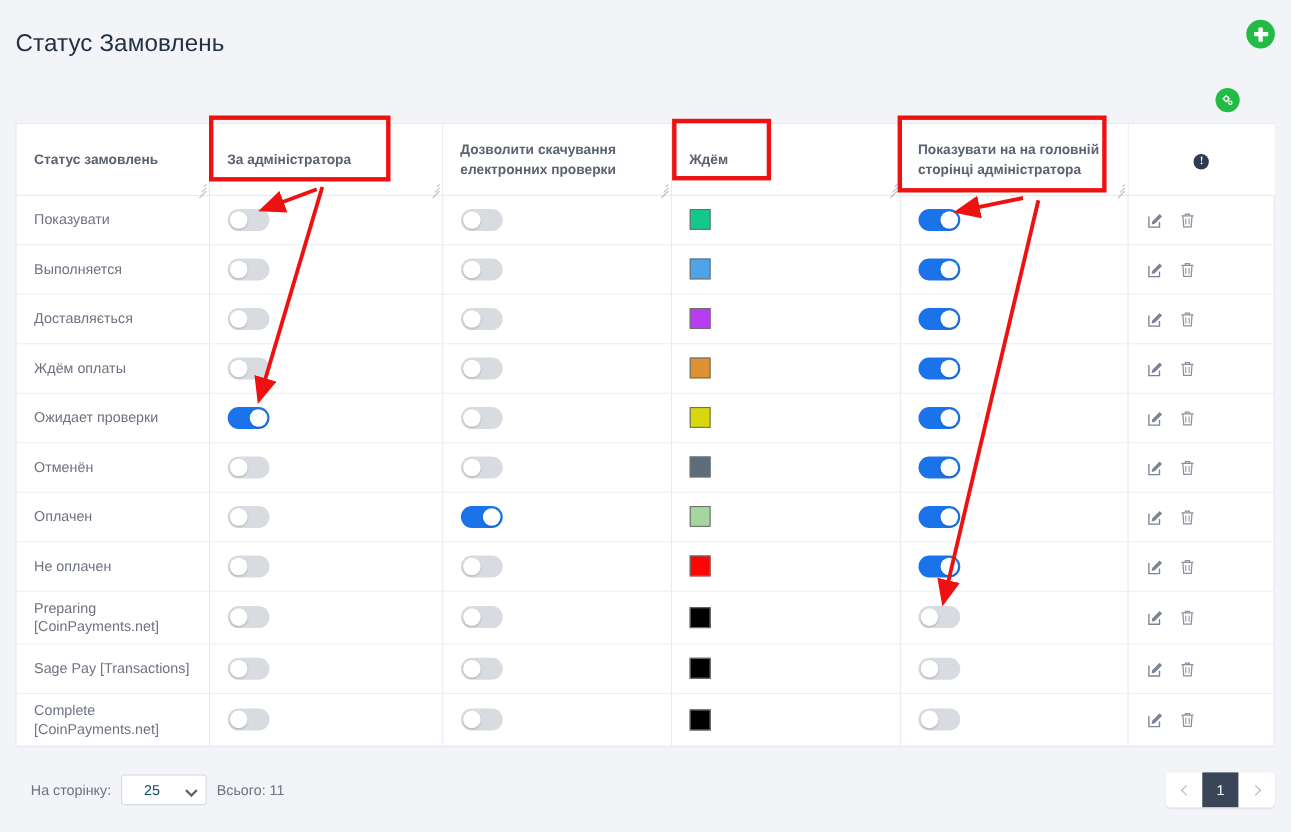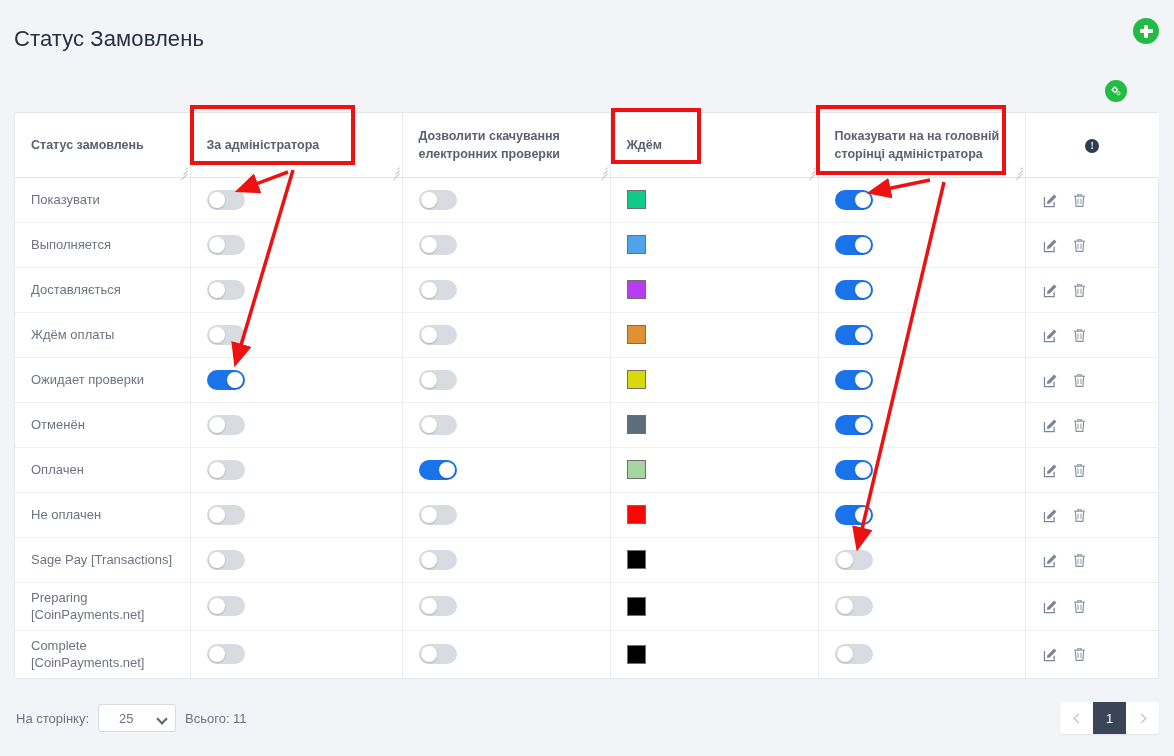--- a/index.html
+++ b/index.html
@@ -179,36 +179,36 @@
     font-weight: 700;
     line-height: 14px;
     text-align: center;
     font-family: "Liberation Serif", serif;
     cursor: pointer;
   }
 
   
   .footer {
     position: absolute;
-    left: 16px; right: 15px;
+    left: 28px; right: 15px;
     top: 704px;
     height: 32px;
   }
   .per-page {
     display: flex; align-items: center; gap: 9px;
     font-size: 13px; color: #6d7380;
   }
   .select-box {
     position: relative;
     width: 78px; height: 28px;
     background: #fff;
     border: 1px solid #d7dae0;
     border-radius: 3px;
     font-size: 13px;
-    color: #737373;
+    color: #0c4a6e;
     display: flex; align-items: center;
     padding-left: 20px;
     cursor: pointer;
   }
   .select-box .caret {
     position: absolute; right: 9px; top: 10px;
     width: 8px; height: 8px;
     border-right: 2px solid #5d616b;
     border-bottom: 2px solid #5d616b;
     transform: rotate(45deg);
@@ -461,37 +461,37 @@
                   <path d="M2.6 5.2 V15.4 H12.8 V10.4"></path>
                   <path d="M8.2 12.2 L15.3 5.0 L12.9 2.6 L5.8 9.8 L5.2 12.8 Z" fill="#7b8494" stroke="none"></path>
                 </svg></span><span class="act-icon"><svg viewBox="0 0 18 18" width="17" height="17" fill="none" stroke="#8a909c" stroke-width="1.2">
                   <path d="M3.2 4.4 H14.8"></path>
                   <path d="M7.0 4.2 V2.9 H11.0 V4.2"></path>
                   <path d="M4.6 4.6 L5.4 15.2 H12.6 L13.4 4.6"></path>
                   <path d="M7.4 7.0 V12.8 M10.6 7.0 V12.8" stroke-width="1"></path>
                 </svg></span></td>
           </tr>
           <tr>
+            <td class="c-name"><span>Preparing [CoinPayments.net]</span></td>
+            <td class="c-center"><div class="switch"><span class="knob"></span></div></td>
+            <td class="c-center"><div class="switch"><span class="knob"></span></div></td>
+            <td class="c-center"><span class="swatch" style="background:#000000"></span></td>
+            <td class="c-center"><div class="switch"><span class="knob"></span></div></td>
+            <td class="act-cell"><span class="act-icon"><svg viewBox="0 0 18 18" width="17" height="17" fill="none" stroke="#7b8494" stroke-width="1.3">
+                  <path d="M2.6 5.2 V15.4 H12.8 V10.4"></path>
+                  <path d="M8.2 12.2 L15.3 5.0 L12.9 2.6 L5.8 9.8 L5.2 12.8 Z" fill="#7b8494" stroke="none"></path>
+                </svg></span><span class="act-icon"><svg viewBox="0 0 18 18" width="17" height="17" fill="none" stroke="#8a909c" stroke-width="1.2">
+                  <path d="M3.2 4.4 H14.8"></path>
+                  <path d="M7.0 4.2 V2.9 H11.0 V4.2"></path>
+                  <path d="M4.6 4.6 L5.4 15.2 H12.6 L13.4 4.6"></path>
+                  <path d="M7.4 7.0 V12.8 M10.6 7.0 V12.8" stroke-width="1"></path>
+                </svg></span></td>
+          </tr>
+          <tr>
             <td class="c-name"><span>Sage Pay [Transactions]</span></td>
-            <td class="c-center"><div class="switch"><span class="knob"></span></div></td>
-            <td class="c-center"><div class="switch"><span class="knob"></span></div></td>
-            <td class="c-center"><span class="swatch" style="background:#000000"></span></td>
-            <td class="c-center"><div class="switch"><span class="knob"></span></div></td>
-            <td class="act-cell"><span class="act-icon"><svg viewBox="0 0 18 18" width="17" height="17" fill="none" stroke="#7b8494" stroke-width="1.3">
-                  <path d="M2.6 5.2 V15.4 H12.8 V10.4"></path>
-                  <path d="M8.2 12.2 L15.3 5.0 L12.9 2.6 L5.8 9.8 L5.2 12.8 Z" fill="#7b8494" stroke="none"></path>
-                </svg></span><span class="act-icon"><svg viewBox="0 0 18 18" width="17" height="17" fill="none" stroke="#8a909c" stroke-width="1.2">
-                  <path d="M3.2 4.4 H14.8"></path>
-                  <path d="M7.0 4.2 V2.9 H11.0 V4.2"></path>
-                  <path d="M4.6 4.6 L5.4 15.2 H12.6 L13.4 4.6"></path>
-                  <path d="M7.4 7.0 V12.8 M10.6 7.0 V12.8" stroke-width="1"></path>
-                </svg></span></td>
-          </tr>
-          <tr>
-            <td class="c-name"><span>Preparing [CoinPayments.net]</span></td>
             <td class="c-center"><div class="switch"><span class="knob"></span></div></td>
             <td class="c-center"><div class="switch"><span class="knob"></span></div></td>
             <td class="c-center"><span class="swatch" style="background:#000000"></span></td>
             <td class="c-center"><div class="switch"><span class="knob"></span></div></td>
             <td class="act-cell"><span class="act-icon"><svg viewBox="0 0 18 18" width="17" height="17" fill="none" stroke="#7b8494" stroke-width="1.3">
                   <path d="M2.6 5.2 V15.4 H12.8 V10.4"></path>
                   <path d="M8.2 12.2 L15.3 5.0 L12.9 2.6 L5.8 9.8 L5.2 12.8 Z" fill="#7b8494" stroke="none"></path>
                 </svg></span><span class="act-icon"><svg viewBox="0 0 18 18" width="17" height="17" fill="none" stroke="#8a909c" stroke-width="1.2">
                   <path d="M3.2 4.4 H14.8"></path>
                   <path d="M7.0 4.2 V2.9 H11.0 V4.2"></path>

